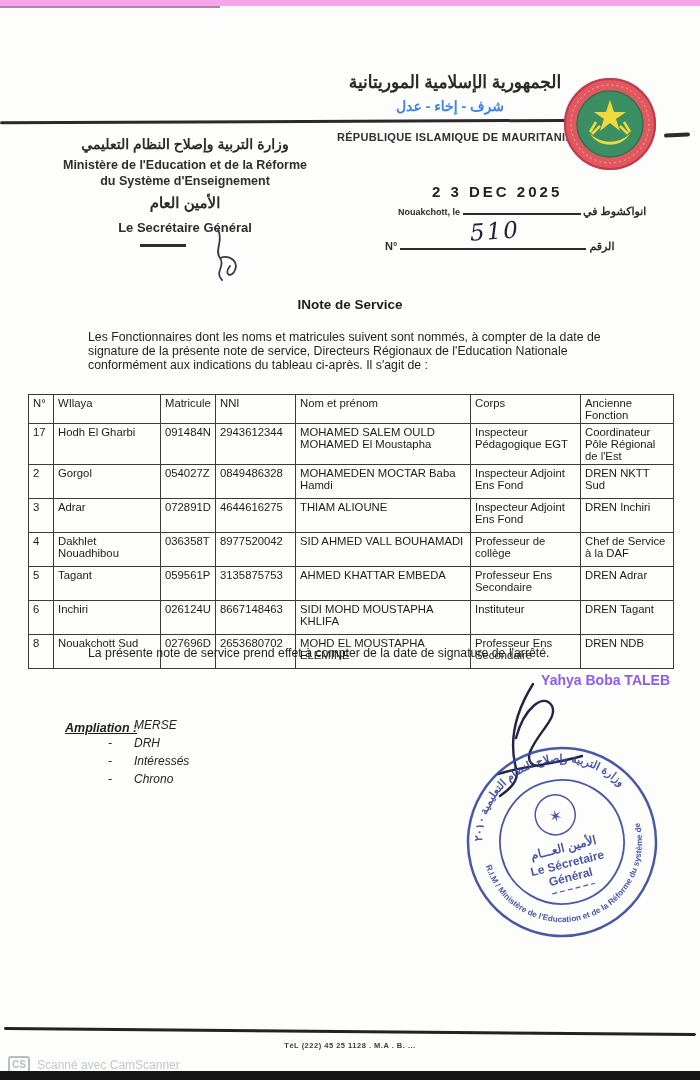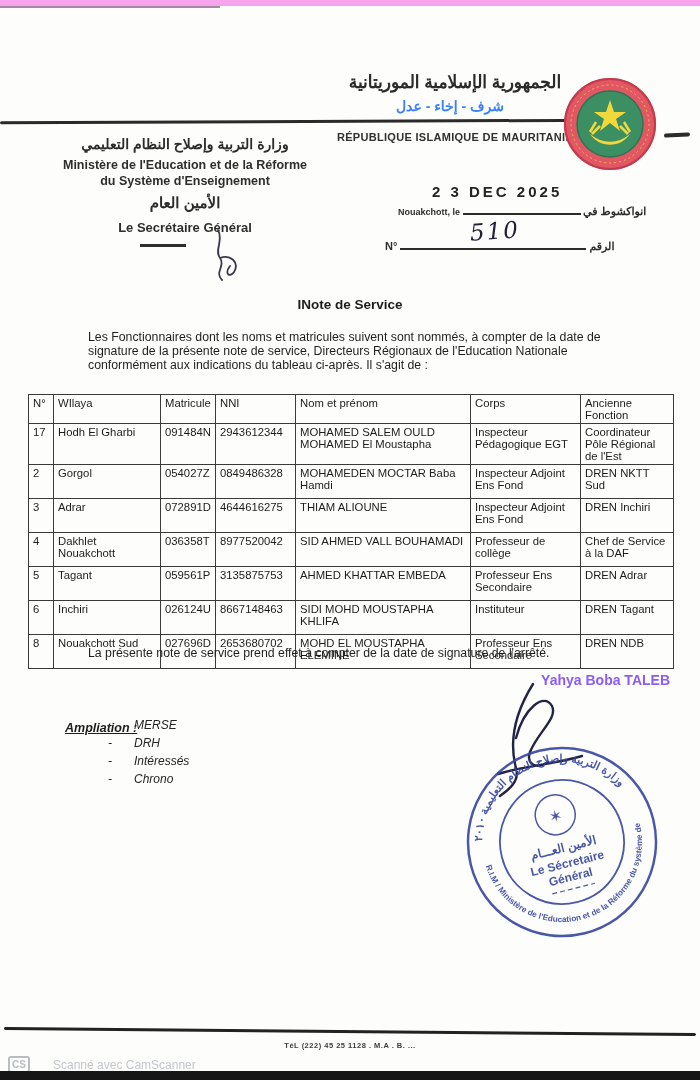--- a/index.html
+++ b/index.html
@@ -57,21 +57,21 @@
   .amp-list { top:718px; left:108px; width:180px; font-style:italic; font-size:12px; color:#242424; }
   .amp-item { margin-bottom:4px; }
   .amp-dash { display:inline-block; width:26px; }
 
   .big-squiggle { top:678px; left:478px; }
   .stamp-wrap { top:742px; left:462px; width:200px; height:200px; transform:rotate(-14deg); opacity:.92; }
 
   
   .footer-line { top:1030px; left:4px; width:692px; height:2.5px; background:#222; transform:rotate(0.5deg); border-radius:2px; }
   .footer-tel { top:1041px; left:160px; width:380px; text-align:center; font-weight:bold; font-size:7.5px; color:#3c3c3c; letter-spacing:.5px; }
-  .cam-row { top:1056px; left:8px; display:flex; align-items:center; gap:23px; }
+  .cam-row { top:1056px; left:8px; display:flex; align-items:center; gap:7px; }
   .cs-box { width:22px; height:17px; border:2px solid #b9bdc2; border-radius:3px; color:#b9bdc2; font-weight:bold; font-size:10px; display:flex; align-items:center; justify-content:center; }
   .cam-text { color:#c3c7cb; font-size:12px; }
   .bottom-bar { top:1071px; left:0; width:700px; height:9px; background:#161616; }
 
   .rtl { direction:rtl; unicode-bidi:isolate; }
 </style>
 </head>
 <body>
 
 <div class="page">
@@ -166,21 +166,21 @@
         <td>3</td>
           <td>Adrar</td>
           <td>072891D</td>
           <td>4644616275</td>
           <td>THIAM ALIOUNE</td>
           <td>Inspecteur Adjoint Ens Fond</td>
           <td>DREN Inchiri</td>
       </tr>
       <tr>
         <td>4</td>
-          <td>Dakhlet Nouakchott</td>
+          <td>Dakhlet Nouadhibou</td>
           <td>036358T</td>
           <td>8977520042</td>
           <td>SID AHMED VALL BOUHAMADI</td>
           <td>Professeur de collège</td>
           <td>Chef de Service à la DAF</td>
       </tr>
       <tr>
         <td>5</td>
           <td>Tagant</td>
           <td>059561P</td>

